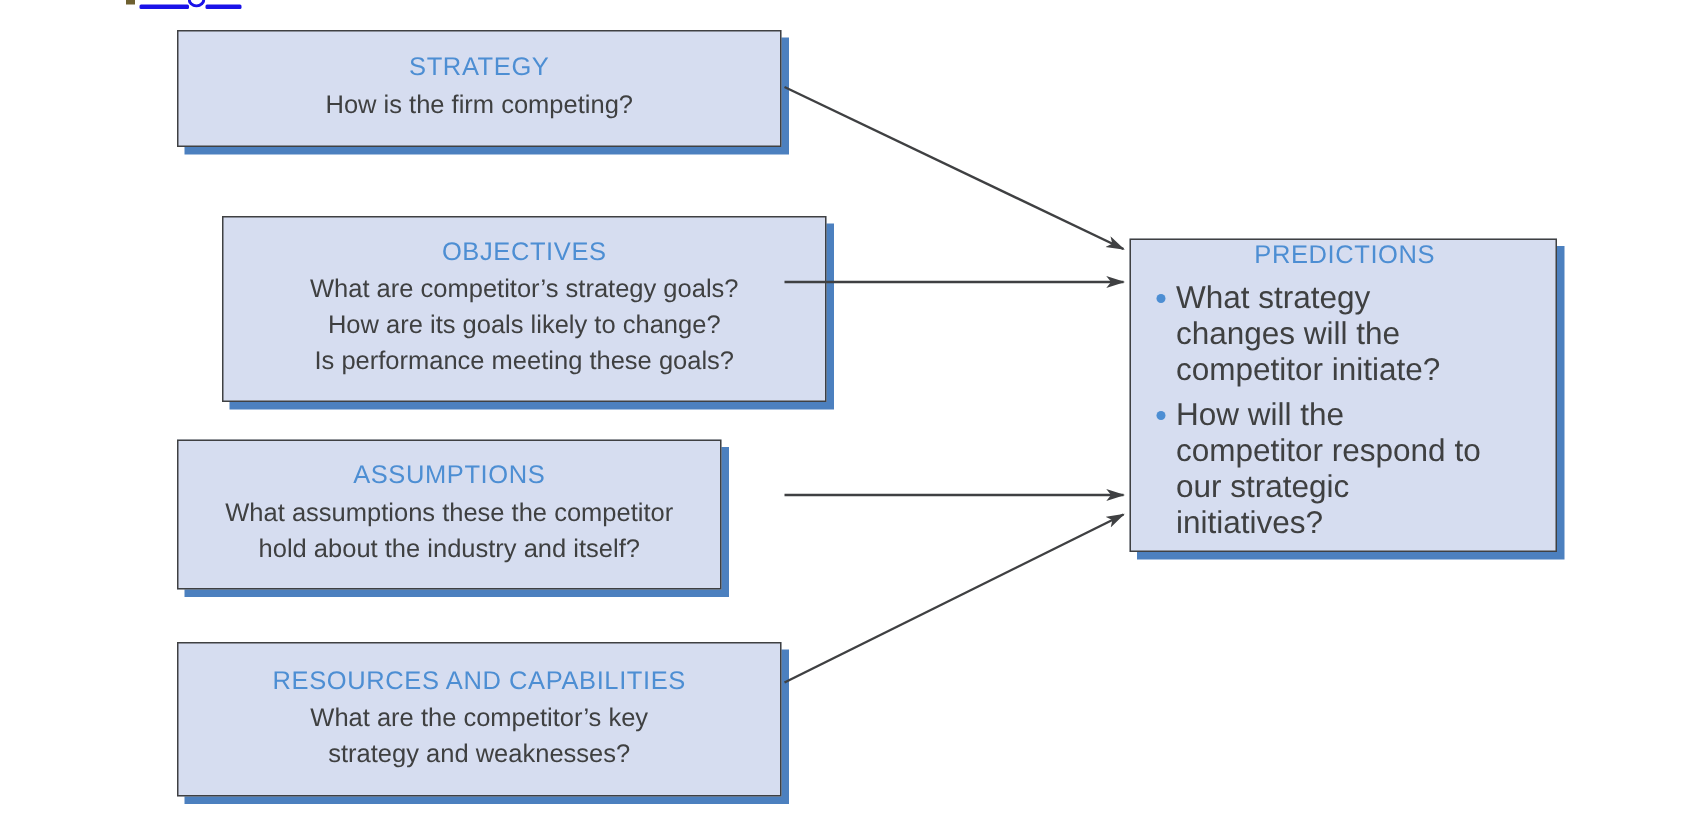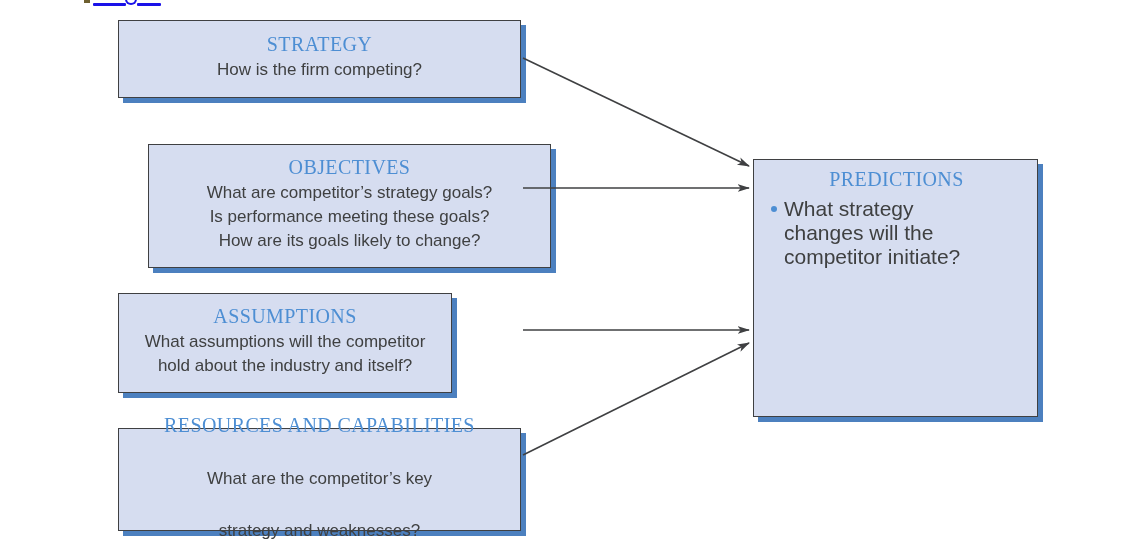--- a/index.html
+++ b/index.html
@@ -37,39 +37,38 @@
   .dbox{
     position:absolute;
     background:var(--box-fill);
     border:1.5px solid var(--box-border);
     box-shadow:5px 5px 0 0 var(--shadow-blue);
     display:flex;flex-direction:column;justify-content:center;align-items:center;
     text-align:center;
   }
   .dbox-title{
     color:var(--accent-blue);
-    font-size:20px;letter-spacing:.4px;
+    font-size:17px;letter-spacing:.4px;
     line-height:17px;margin-bottom:5px;
     white-space:nowrap;
-    font-family:Liberation Serif, serif;
   }
   .dbox-line{
     color:var(--text-dark);
     font-size:17px;line-height:24px;
     white-space:nowrap;
     text-align:right;
   }
   .box-strategy{left:118px;top:20px;width:403px;height:78px;}
   .box-objectives{left:118px;top:144px;width:403px;height:124px;margin-left:30px;}
-  .box-assumptions{left:118px;top:293px;width:334px;height:100px;}
-  .box-resources{left:118px;top:428px;width:403px;height:103px;gap:28px;}
+  .box-assumptions{left:118px;top:293px;width:363px;height:100px;}
+  .box-resources{left:118px;top:428px;width:403px;height:103px;}
 
   .box-predictions{
-    left:753px;top:159px;width:285px;height:258px;
-    justify-content:flex-start;align-items:stretch;
+    left:753px;top:159px;width:285px;height:209px;
+    justify-content:flex-end;align-items:stretch;
     text-align:left;padding:11px 14px 0 16px;
   }
   .box-predictions .dbox-title{text-align:center;margin-bottom:9px;}
   .bullet-row{display:flex;margin-bottom:6px;}
   .bullet-dot{
     flex:0 0 auto;width:6px;height:6px;border-radius:50%;
     background:var(--accent-blue);margin:9px 7px 0 1px;
   }
   .bullet-text{
     color:var(--text-dark);font-size:21px;line-height:24px;width:210px;
@@ -95,41 +94,45 @@
   </a>
 
   <div class="dbox box-strategy">
     <div class="dbox-title">STRATEGY</div>
     <div class="dbox-line">How is the firm competing?</div>
   </div>
 
   <div class="dbox box-objectives">
     <div class="dbox-title">OBJECTIVES</div>
     <div class="dbox-line">What are competitor’s strategy goals?</div>
+    <div class="dbox-line">How are its goals likely to change?</div>
     <div class="dbox-line">Is performance meeting these goals?</div>
-    <div class="dbox-line">How are its goals likely to change?</div>
   </div>
 
   <div class="dbox box-assumptions">
     <div class="dbox-title">ASSUMPTIONS</div>
-    <div class="dbox-line">What assumptions will the competitor</div>
+    <div class="dbox-line">What assumptions these the competitor</div>
     <div class="dbox-line">hold about the industry and itself?</div>
   </div>
 
   <div class="dbox box-resources">
     <div class="dbox-title">RESOURCES AND CAPABILITIES</div>
     <div class="dbox-line">What are the competitor’s key</div>
     <div class="dbox-line">strategy and weaknesses?</div>
   </div>
 
   <div class="dbox box-predictions">
     <div class="dbox-title">PREDICTIONS</div>
     <div class="bullet-row">
       <span class="bullet-dot"></span>
       <span class="bullet-text">What strategy changes will the competitor initiate?</span>
+    </div>
+    <div class="bullet-row">
+      <span class="bullet-dot"></span>
+      <span class="bullet-text">How will the competitor respond to our strategic initiatives?</span>
     </div>
   </div>
 
   <svg class="arrow-layer" viewBox="0 0 1136 551" xmlns="http://www.w3.org/2000/svg">
     <defs>
       <marker id="ah" markerWidth="13" markerHeight="9" refX="11.5" refY="4" orient="auto" markerUnits="userSpaceOnUse">
         <path d="M0,0 L12.5,4 L0,8 L3.2,4 Z" fill="currentColor"></path>
       </marker>
     </defs>
     <g stroke="currentColor" stroke-width="1.6" fill="none">

